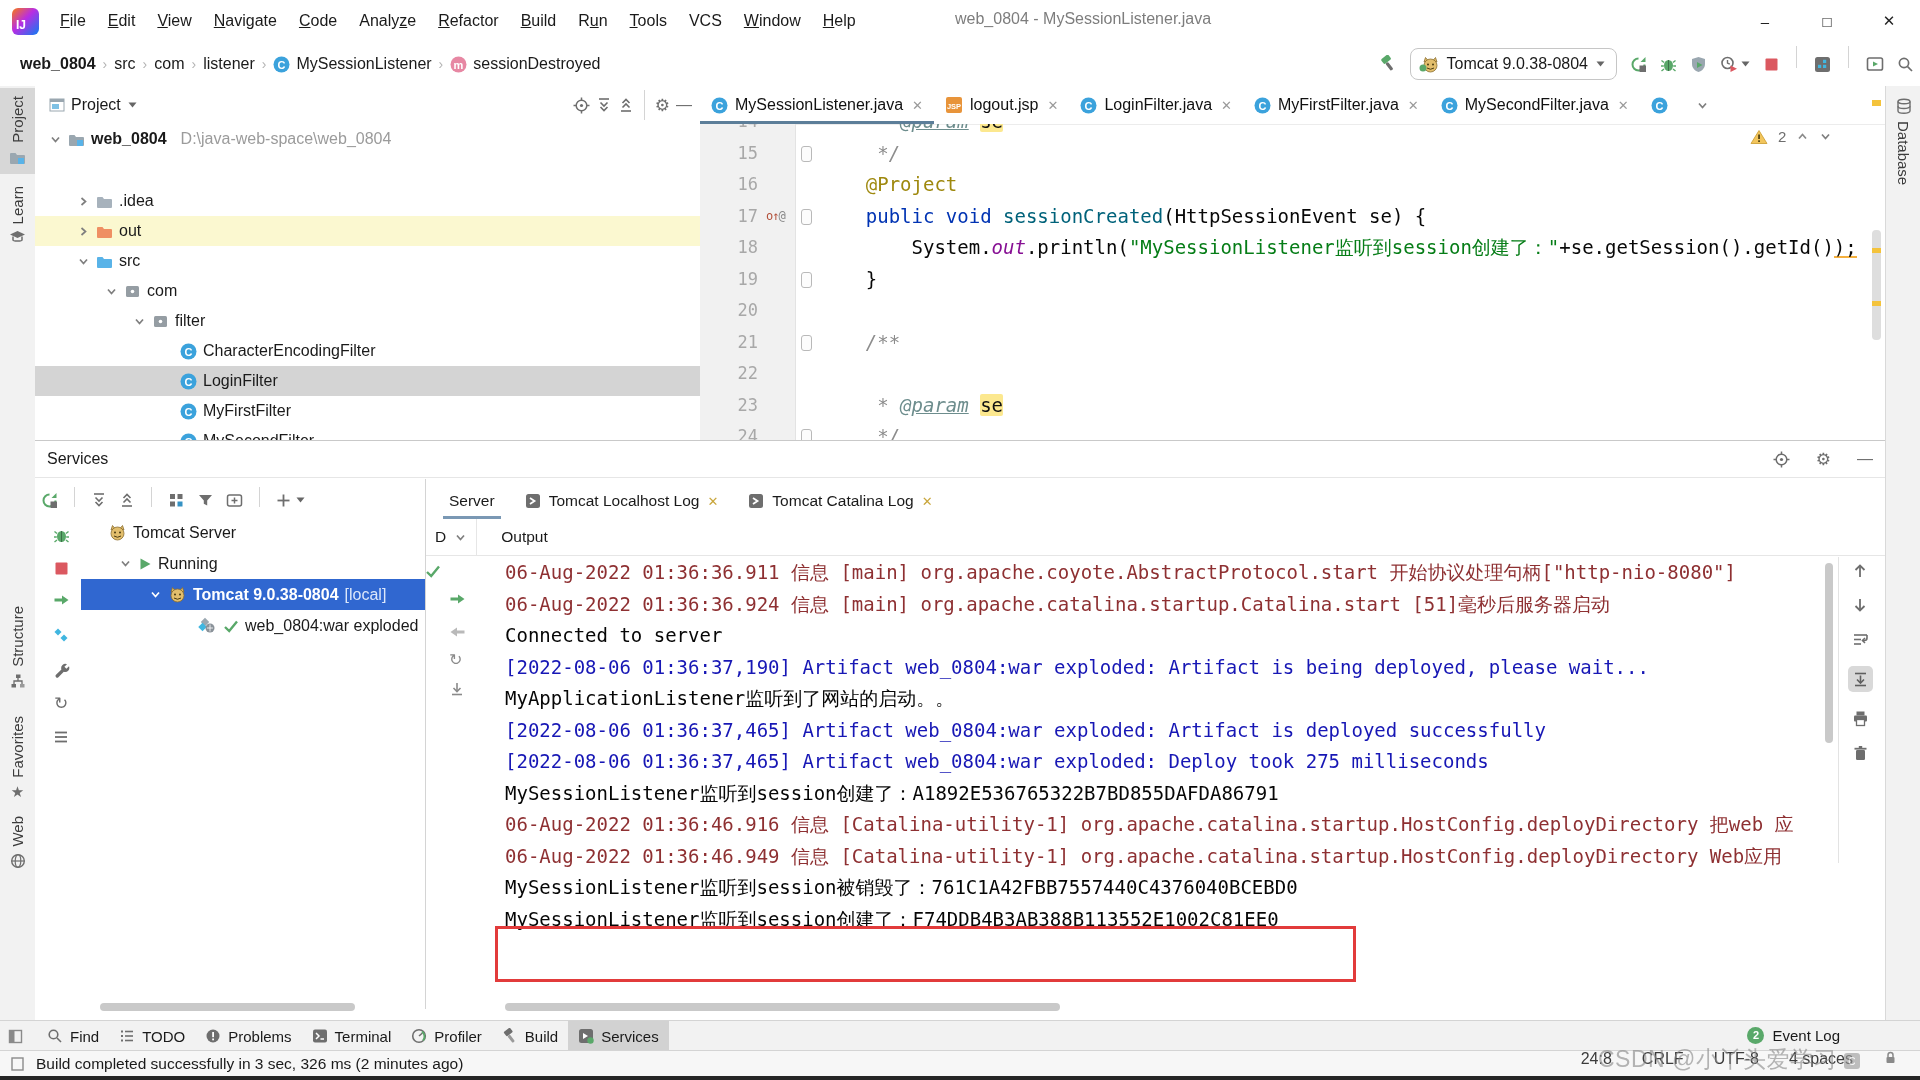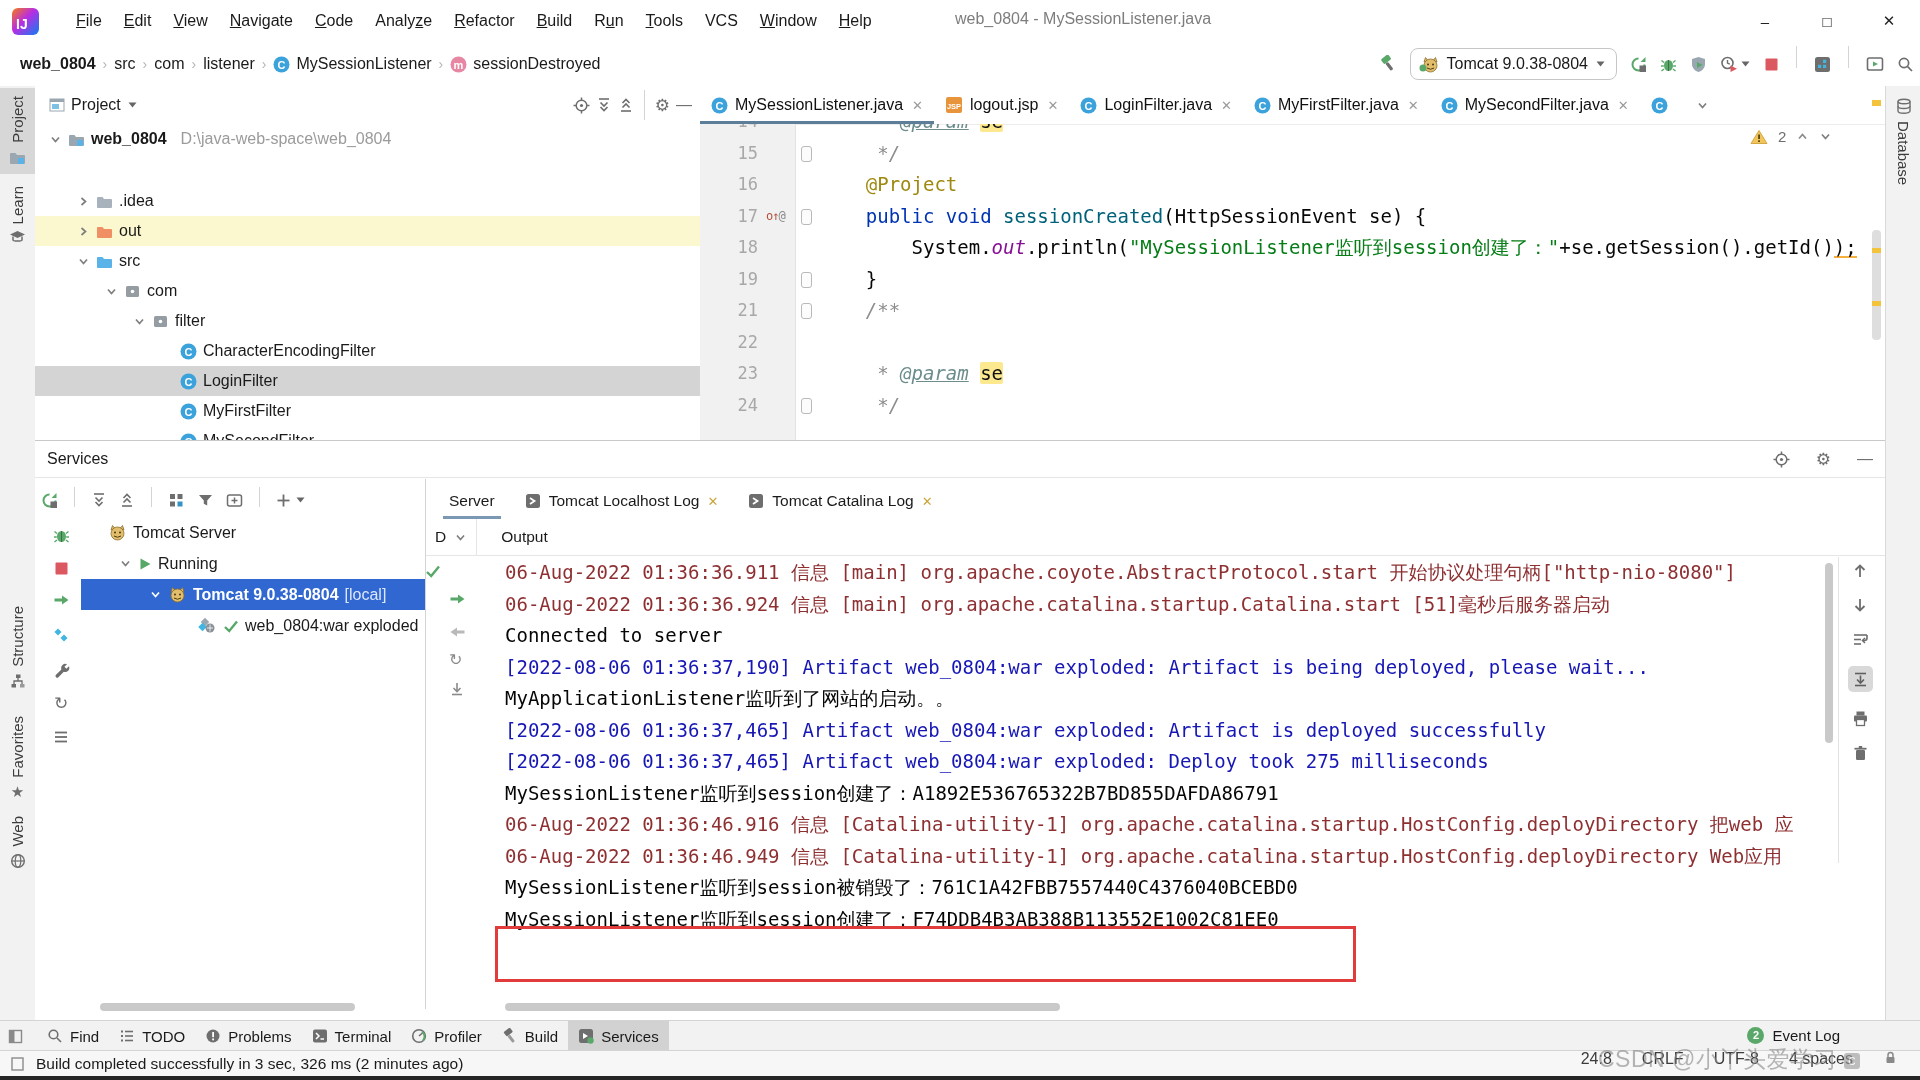--- a/index.html
+++ b/index.html
@@ -2,23 +2,23 @@
 <html><head>
 <meta charset="utf-8">
 <style>
   html,body{margin:0;padding:0;width:1920px;height:1080px;overflow:hidden;
     font-family:"Liberation Sans",sans-serif;background:#fff;color:#1a1a1a;position:relative;}
   .abs{position:absolute;}
   .ic{display:inline-flex;align-items:center;justify-content:center;vertical-align:middle;line-height:1;}
   .sep{width:1px;background:#d4d4d4;align-self:stretch;margin:4px 4px;}
   
   #titlebar{left:0;top:0;width:1920px;height:42px;background:#fff;border-bottom:1px solid #e2e2e2;display:flex;align-items:center;}
-  #logo{width:27px;height:27px;border-radius:6px;margin:0 26px 0 12px;
+  #logo{width:27px;height:27px;border-radius:6px;margin:0 10px 0 12px;
     background:linear-gradient(135deg,#f97a12 0%,#b82de3 45%,#0c7ef2 100%);
-    color:#fff;font-size:14px;font-weight:bold;display:flex;align-items:flex-end;justify-content:flex-start;padding:0 0 3px 4px;box-sizing:border-box;}
+    color:#fff;font-size:12px;font-weight:bold;display:flex;align-items:flex-end;justify-content:flex-start;padding:0 0 3px 4px;box-sizing:border-box;}
   .menu-item{padding:4px 11px;font-size:16px;color:#1a1a1a;border-radius:4px;cursor:default;}
   #win-title{position:absolute;left:955px;top:10px;font-size:16px;color:#7d7d7d;}
   #win-controls{position:absolute;right:0;top:0;height:42px;display:flex;}
   .wbtn{width:62px;height:42px;display:flex;align-items:center;justify-content:center;font-size:15px;color:#222;}
   
   #navbar{left:0;top:42px;width:1920px;height:44px;background:#fff;border-bottom:1px solid #d4d4d4;display:flex;align-items:center;}
   #breadcrumbs{display:flex;align-items:center;padding-left:20px;font-size:16px;gap:7px;}
   .crumb-sep{color:#b4b4b4;font-size:14px;}
   #nav-right{position:absolute;right:6px;top:0;height:44px;display:flex;align-items:center;gap:13px;}
   #run-combo{display:flex;align-items:center;gap:7px;border:1px solid #c6c6c6;border-radius:8px;height:30px;padding:0 10px;background:#fff;font-size:16px;}
@@ -589,20 +589,25 @@
     <span class="ln">18</span>
     <span class="gmk"></span>
     <span class="fold"></span>
     <span class="ct"><span class="tk-pln">        System.</span><span class="tk-sf">out</span><span class="tk-pln">.println(</span><span class="tk-str">"MySessionListener监听到session创建了："</span><span class="tk-pln">+se.getSession().getId()</span><span class="tk-wrn">);</span></span></div>
         <div class="code-row">
     <span class="ln">19</span>
     <span class="gmk"></span>
     <span class="fold"><span class="pill"></span></span>
     <span class="ct"><span class="tk-pln">    }</span></span></div>
         <div class="code-row">
+    <span class="ln">20</span>
+    <span class="gmk"></span>
+    <span class="fold"></span>
+    <span class="ct"></span></div>
+        <div class="code-row">
     <span class="ln">21</span>
     <span class="gmk"></span>
     <span class="fold"><span class="pill"></span></span>
     <span class="ct"><span class="tk-cmt">    /**</span></span></div>
         <div class="code-row">
     <span class="ln">22</span>
     <span class="gmk"></span>
     <span class="fold"></span>
     </div>
         <div class="code-row">

